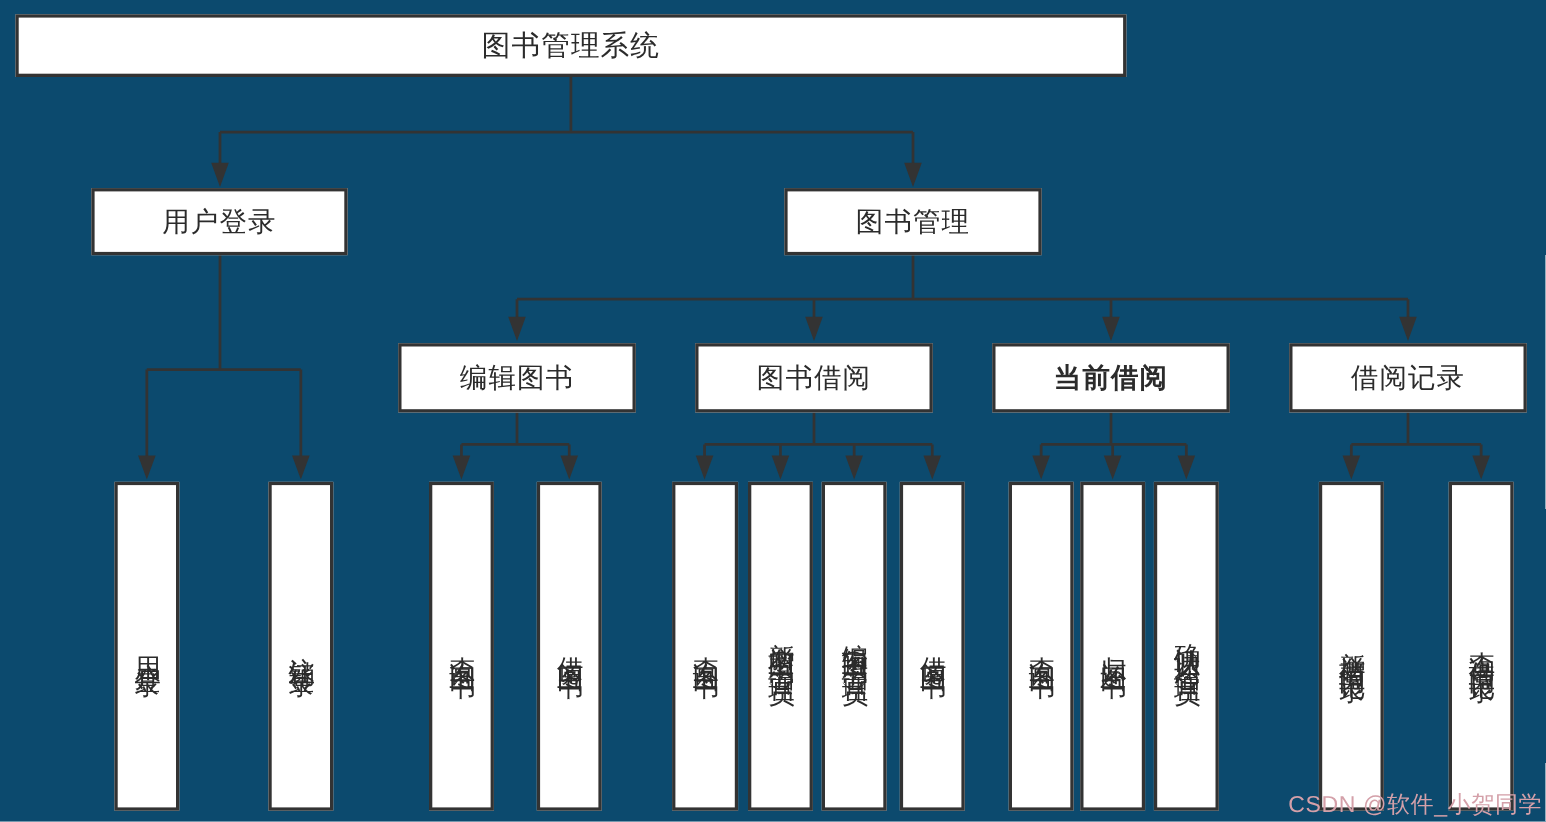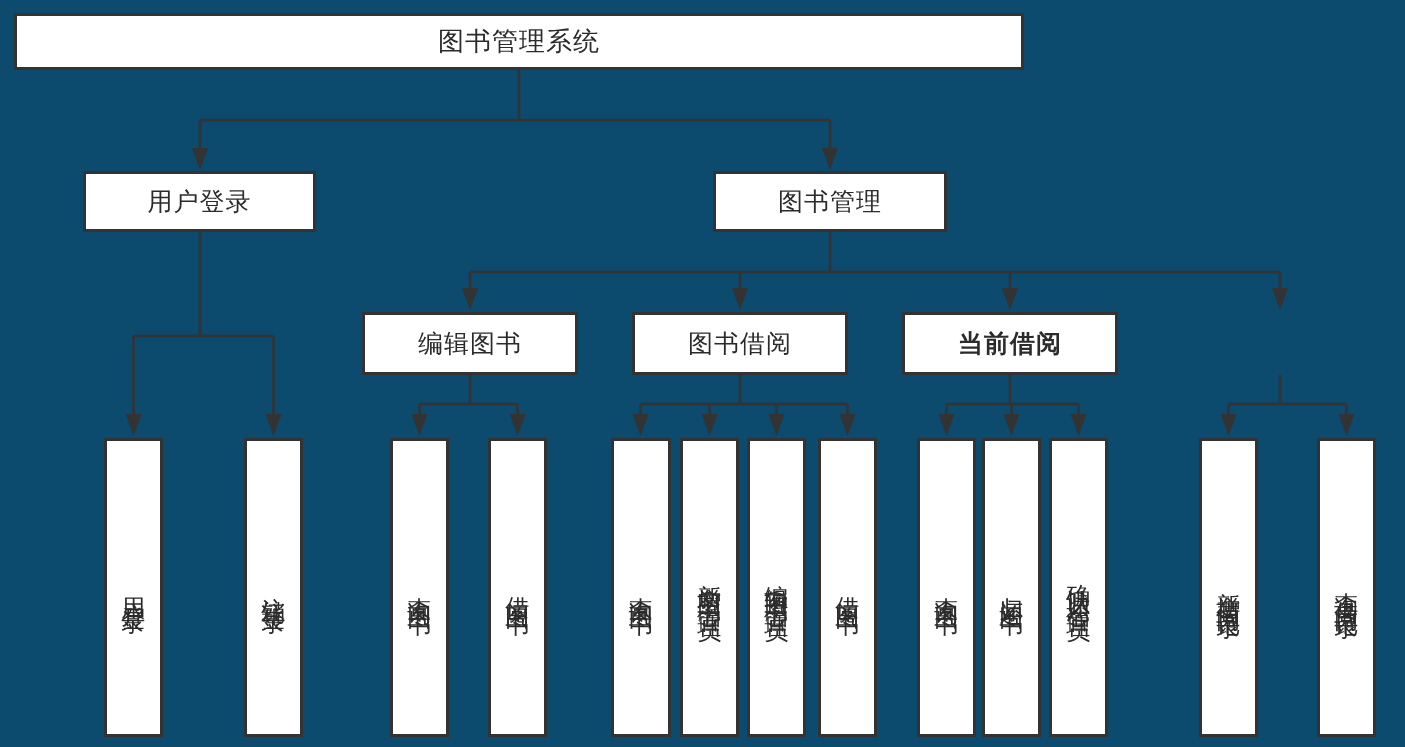--- a/index.html
+++ b/index.html
@@ -114,20 +114,23 @@
 
   <div class="box h-box" style="left:362px;top:312px;width:216px;height:63px;">
     <span>编辑图书</span>
   </div>
   <div class="box h-box" style="left:632px;top:312px;width:216px;height:63px;">
     <span>图书借阅</span>
   </div>
   <div class="box h-box" style="left:902px;top:312px;width:216px;height:63px;font-weight:bold;">
     <span>当前借阅</span>
   </div>
+  <div class="box h-box" style="left:1172px;top:312px;width:216px;height:63px;">
+    <span>借阅记录</span>
+  </div>
 
   <div class="box v-box" style="left:104px;top:438px;width:59px;height:299px;">
     <span class="vtext">用户登录</span>
   </div>
   <div class="box v-box" style="left:244px;top:438px;width:59px;height:299px;">
     <span class="vtext">注销登录</span>
   </div>
 
   <div class="box v-box" style="left:390px;top:438px;width:59px;height:299px;">
     <span class="vtext">查询图书</span>
@@ -159,14 +162,15 @@
     <span class="vtext">确认归还（管理员）</span>
   </div>
 
   <div class="box v-box" style="left:1199px;top:438px;width:59px;height:299px;">
     <span class="vtext">新增借阅记录</span>
   </div>
   <div class="box v-box" style="left:1317px;top:438px;width:59px;height:299px;">
     <span class="vtext">查询借阅记录</span>
   </div>
 
+  <div class="watermark">CSDN @软件_小贺同学</div>
 
 </div>
 
 </body></html>

